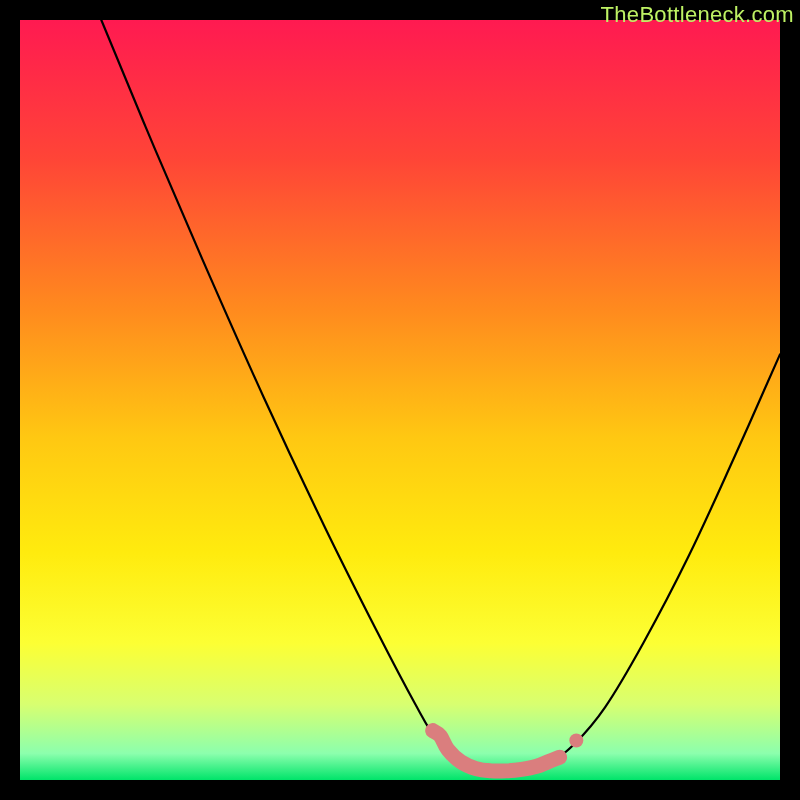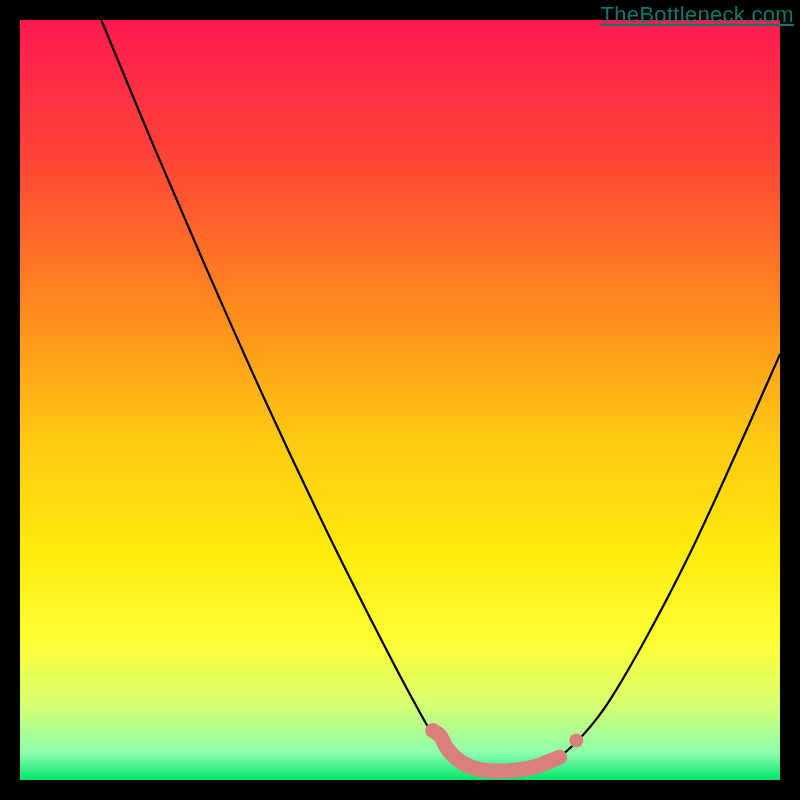--- a/index.html
+++ b/index.html
@@ -18,23 +18,22 @@
     height: 760px;
     background: #000;
   }
   .watermark {
     position: absolute;
     top: 2px;
     right: 6px;
     font-family: Arial, Helvetica, sans-serif;
     font-size: 22px;
     letter-spacing: 0.3px;
-    color: #0f766e;
+    color: #bef264;
     user-select: none;
-    text-decoration: underline;
   }
   svg { display: block; }
 </style>
 </head>
 <body>
 
 <div class="frame">
   <svg id="chart-svg" width="760" height="760" viewBox="0 0 760 760" preserveAspectRatio="none">
     <defs>
       <linearGradient id="bg-grad" x1="0" y1="0" x2="0" y2="1">

